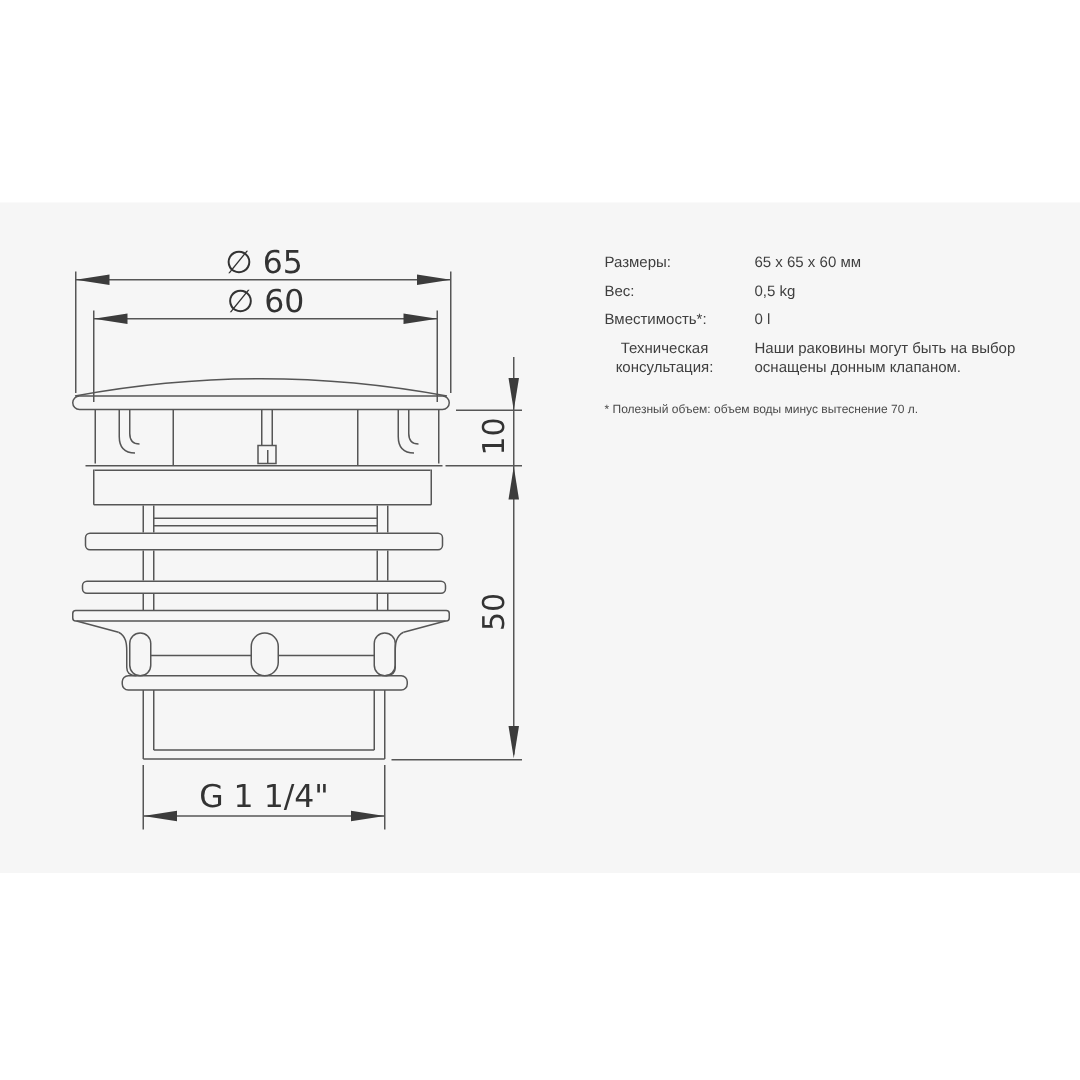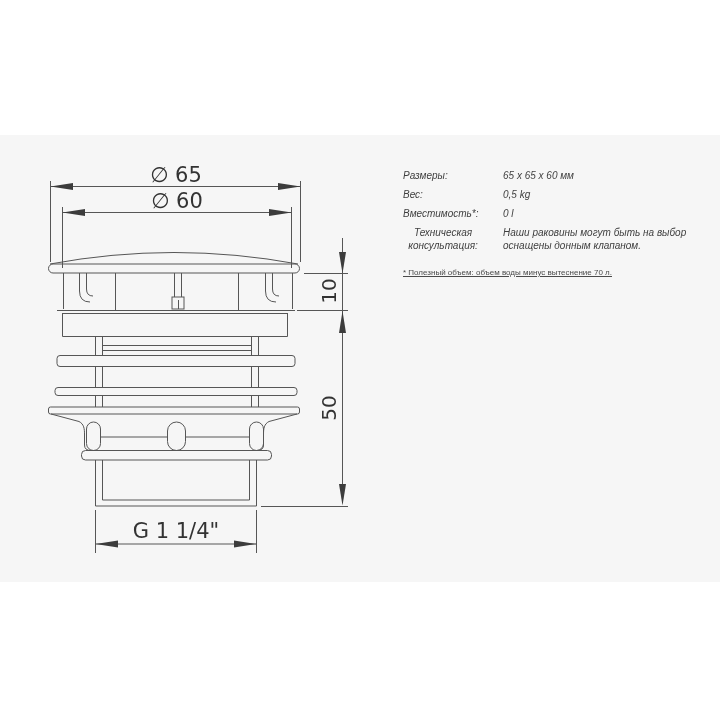--- a/index.html
+++ b/index.html
@@ -21,26 +21,26 @@
     font-family:"DejaVu Sans", sans-serif;
     fill:#333333;
   }
   .dim-label{font-size:21px;}
   .dim-label-vert{font-size:20px;}
   
   .specs{
     position:absolute;left:403px;top:169px;width:315px;
     font-size:10px;line-height:13px;color:#3f3f3f;
   }
-  .spec-row{position:relative;margin-bottom:6px;min-height:13px;font-style:italic;}
+  .spec-row{position:relative;margin-bottom:6px;min-height:13px;}
   .spec-label{display:inline-block;max-width:98px;white-space:nowrap;vertical-align:top;}
   .spec-row.two-line .spec-label{white-space:normal;width:80px;text-align:center;}
   .spec-value{position:absolute;left:100px;top:0;width:216px;}
   .footnote{
-    margin-top:16px;font-size:8px;line-height:10px;color:#4a4a4a;text-decoration:underline;
+    margin-top:16px;font-size:8px;line-height:10px;color:#4a4a4a;
   }
 </style>
 </head>
 <body>
 
 <div class="panel"></div>
 
 <svg class="drawing-svg" width="400" height="720" viewBox="0 0 400 720">
 
   <g>

